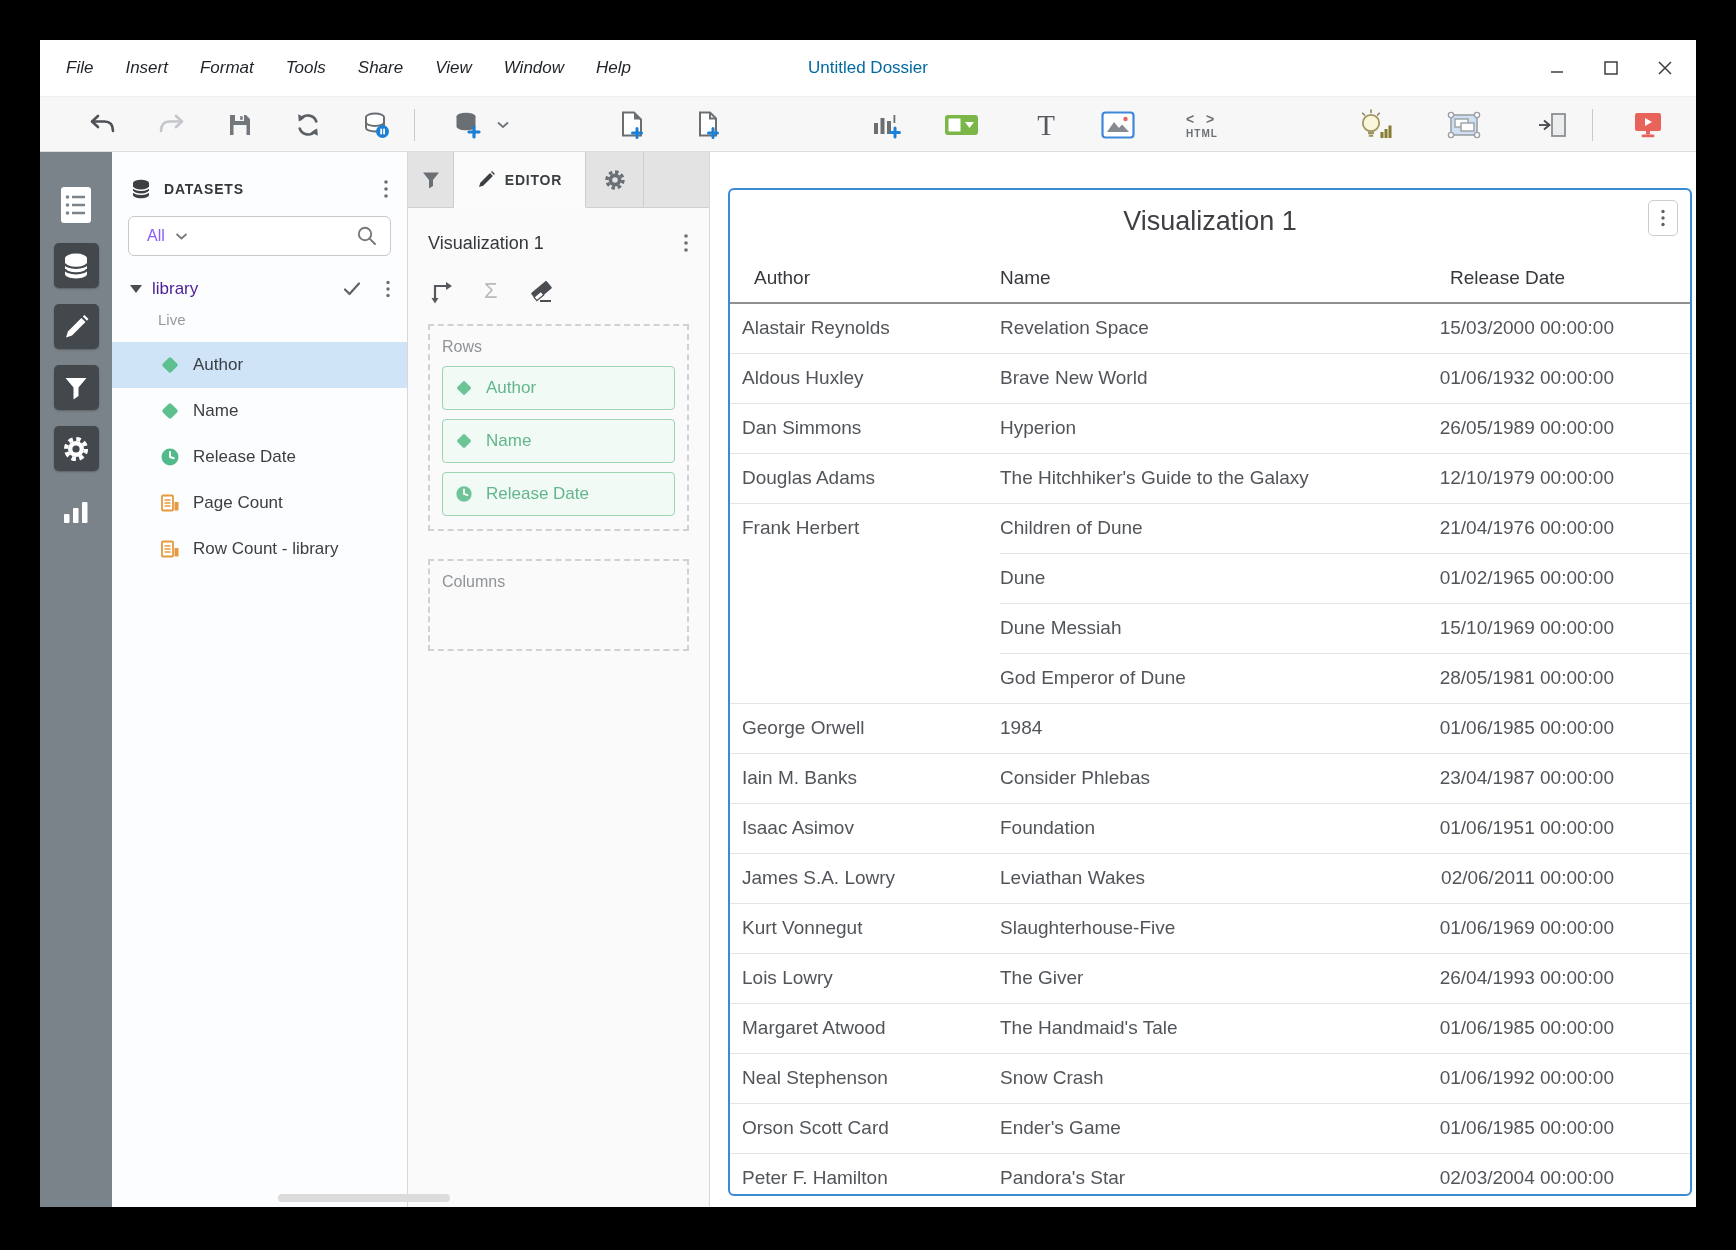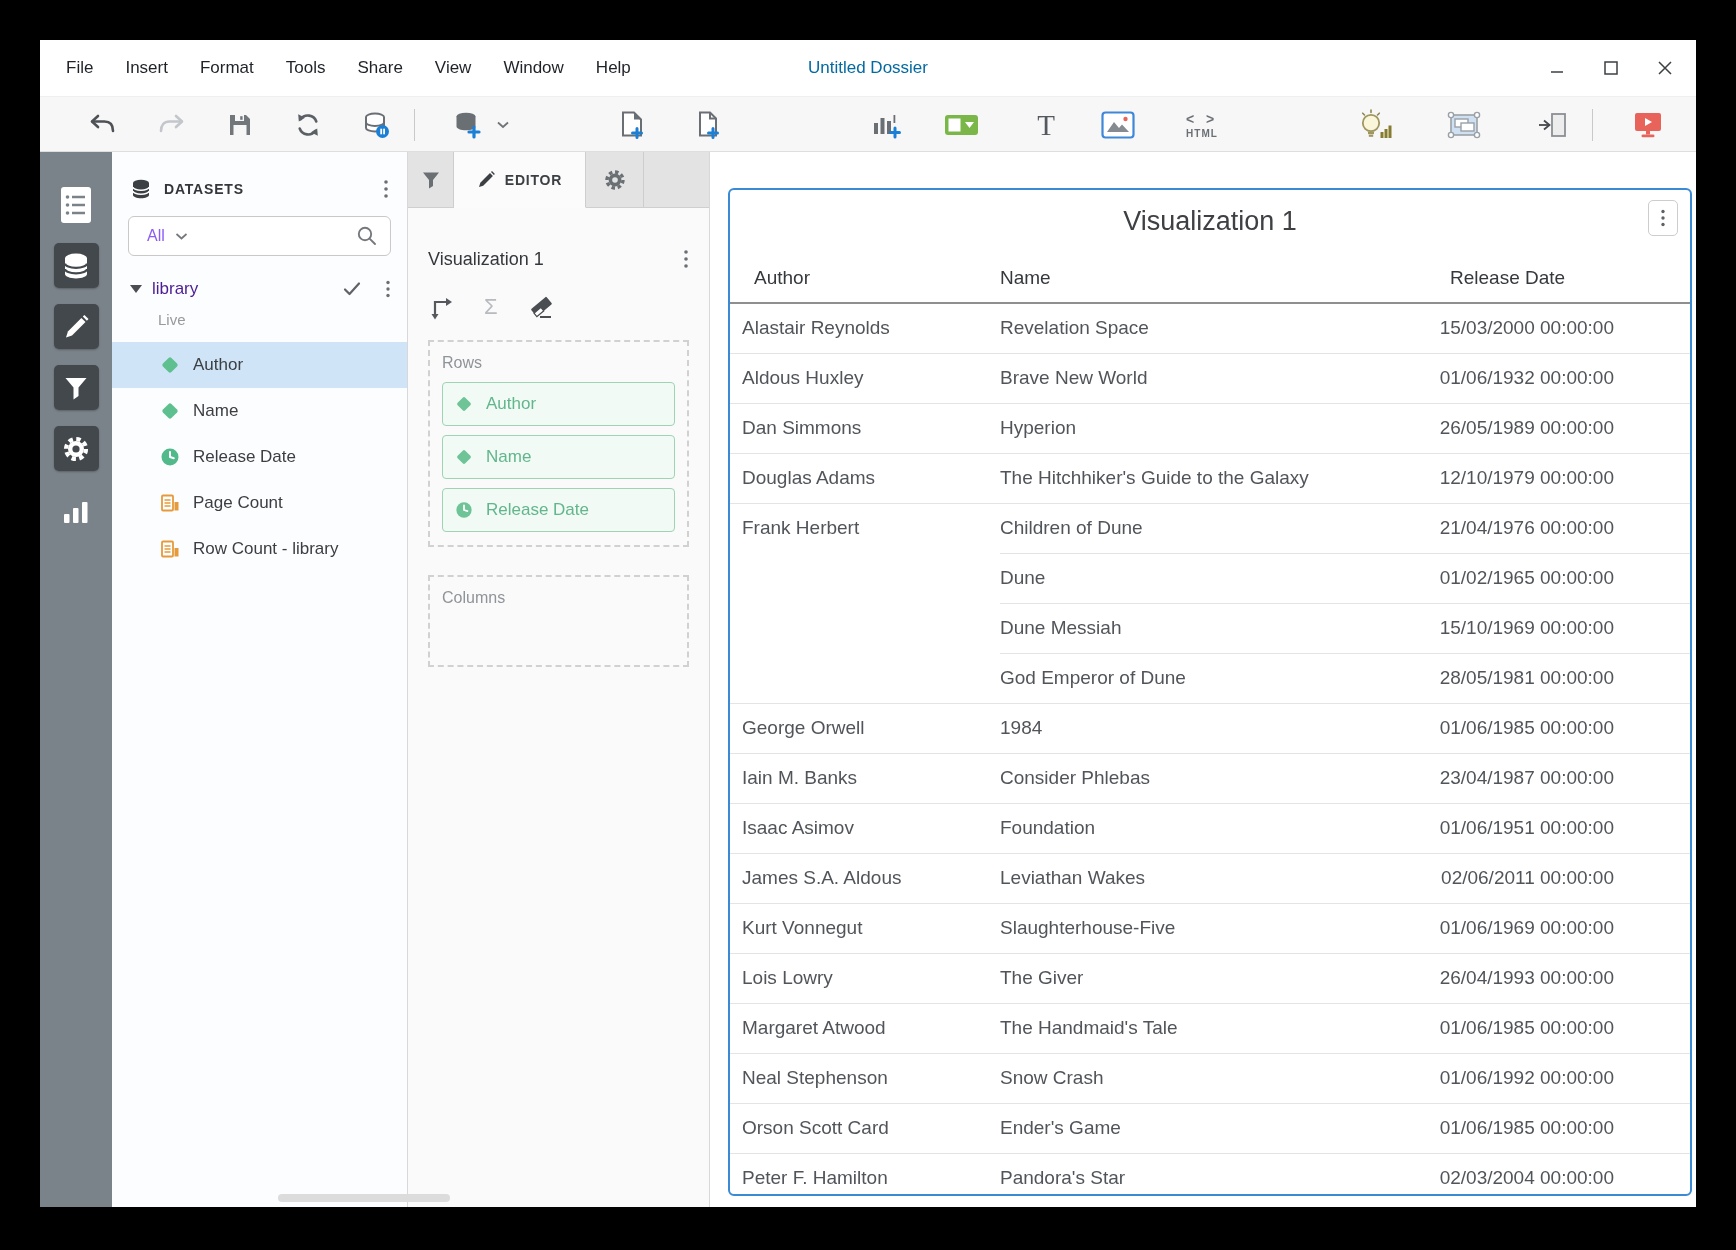--- a/index.html
+++ b/index.html
@@ -4,21 +4,21 @@
 <style>
   html,body{margin:0;padding:0;background:#000;width:1736px;height:1250px;
     font-family:"Liberation Sans",sans-serif;-webkit-font-smoothing:antialiased;}
   *{box-sizing:border-box;}
   .window{position:absolute;left:40px;top:40px;width:1656px;height:1167px;background:#fff;
     display:flex;flex-direction:column;overflow:hidden;}
 
   
   .titlebar{height:56px;flex:0 0 56px;background:#fff;position:relative;display:flex;align-items:center;}
   .menus{display:flex;gap:32px;padding-left:26px;font-size:17px;color:#1f2328;}
-  .menu-item{cursor:default;}
+  .menu-item{cursor:default;font-style:italic;}
   .win-title{position:absolute;left:0;right:0;text-align:center;font-size:17px;color:#0369a1;pointer-events:none;}
   .win-controls{position:absolute;right:16px;top:0;height:100%;display:flex;align-items:center;gap:24px;}
   .win-btn{width:30px;height:30px;display:flex;align-items:center;justify-content:center;}
 
   
   .toolbar{height:56px;flex:0 0 56px;background:#f7f7f8;border-top:1px solid #efefef;
     border-bottom:1px solid #dedede;position:relative;}
   .tool{position:absolute;top:8px;width:40px;height:40px;display:flex;align-items:center;justify-content:center;}
   .tool-sep{position:absolute;top:12px;width:1px;height:32px;background:#c9c9c9;}
   .html-icon{display:flex;flex-direction:column;align-items:center;color:#6b7075;font-weight:bold;line-height:1;}
@@ -43,21 +43,21 @@
   .ds-search .spacer{flex:1;}
   .ds-dataset{display:flex;align-items:center;margin-top:16px;height:34px;padding:0 16px 0 18px;gap:10px;}
   .ds-dataset .name{font-size:17px;color:#4c1d95;flex:1;}
   .ds-live{padding-left:46px;font-size:15px;color:#97999c;height:26px;display:flex;align-items:center;}
   .field-list{margin-top:10px;}
   .field{height:46px;display:flex;align-items:center;gap:13px;padding-left:48px;font-size:17px;color:#3b3e42;}
   .field.selected{background:var(--selection_bg,#cfe4f7);}
   .hscroll{position:absolute;bottom:5px;left:166px;width:172px;height:8px;border-radius:4px;background:#dcdcdc;}
 
   
-  .editor{width:302px;flex:0 0 302px;background:#fafafa;border-right:1px solid #d8d8d8;display:flex;flex-direction:column;gap:16px;}
+  .editor{width:302px;flex:0 0 302px;background:#fafafa;border-right:1px solid #d8d8d8;display:flex;flex-direction:column;}
   .tabstrip{height:56px;flex:0 0 56px;background:#e3e3e4;border-bottom:1px solid #cfcfcf;display:flex;}
   .tab{display:flex;align-items:center;justify-content:center;gap:9px;border-right:1px solid #cdcdcd;}
   .tab.small{width:46px;}
   .tab.active{width:132px;background:#fbfbfb;border-bottom:1px solid #fbfbfb;margin-bottom:-1px;}
   .tab.gear{width:58px;}
   .tab-label{font-size:14px;font-weight:bold;letter-spacing:.8px;color:#3c4043;}
   .ed-body{padding:16px 20px 0;}
   .ed-titlerow{display:flex;align-items:center;margin-top:8px;}
   .ed-title{font-size:18px;color:#34373b;flex:1;}
   .ed-tools{display:flex;align-items:center;gap:30px;margin-top:24px;}
@@ -540,21 +540,21 @@
     <td class="c-author">Iain M. Banks</td>
     <td class="c-name">Consider Phlebas</td>
     <td class="c-date">23/04/1987 00:00:00</td>
   </tr>
                 <tr class="group-start">
     <td class="c-author">Isaac Asimov</td>
     <td class="c-name">Foundation</td>
     <td class="c-date">01/06/1951 00:00:00</td>
   </tr>
                 <tr class="group-start">
-    <td class="c-author">James S.A. Aldous</td>
+    <td class="c-author">James S.A. Lowry</td>
     <td class="c-name">Leviathan Wakes</td>
     <td class="c-date">02/06/2011 00:00:00</td>
   </tr>
                 <tr class="group-start">
     <td class="c-author">Kurt Vonnegut</td>
     <td class="c-name">Slaughterhouse-Five</td>
     <td class="c-date">01/06/1969 00:00:00</td>
   </tr>
                 <tr class="group-start">
     <td class="c-author">Lois Lowry</td>

